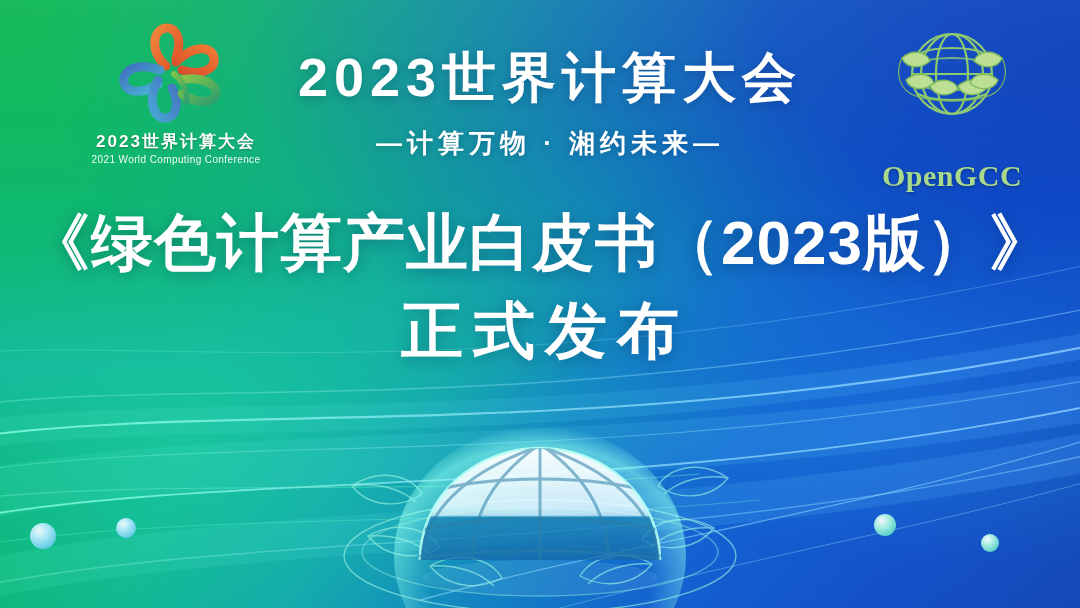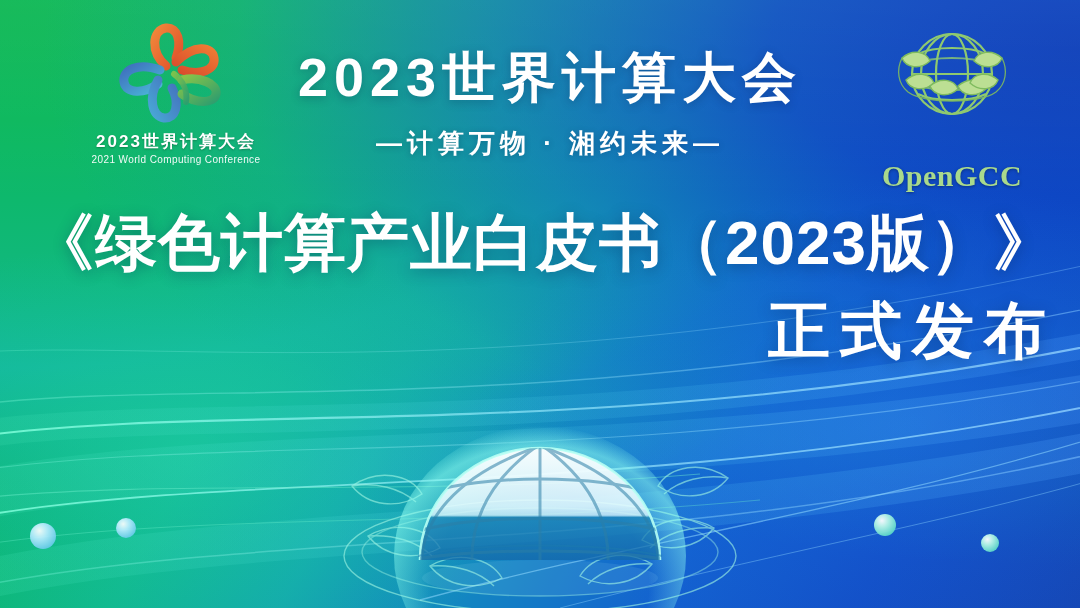--- a/index.html
+++ b/index.html
@@ -153,24 +153,24 @@
     font-weight: 700;
     color: #a9d98c;
     letter-spacing: 0.5px;
     text-shadow: 0 1px 3px rgba(0,20,60,0.5);
     margin-top: 29px;
   }
 
   
   .headline {
     position: absolute;
-    left: 0;
+    left: 12px;
     top: 206px;
     width: 1056px;
-    text-align: right;
+    text-align: center;
   }
   .headline-line1 {
     color: #ffffff;
     font-size: 62px;
     font-weight: 700;
     letter-spacing: 1px;
     line-height: 1.2;
     white-space: nowrap;
     text-shadow: 0 3px 14px rgba(0,35,80,0.34);
   }

